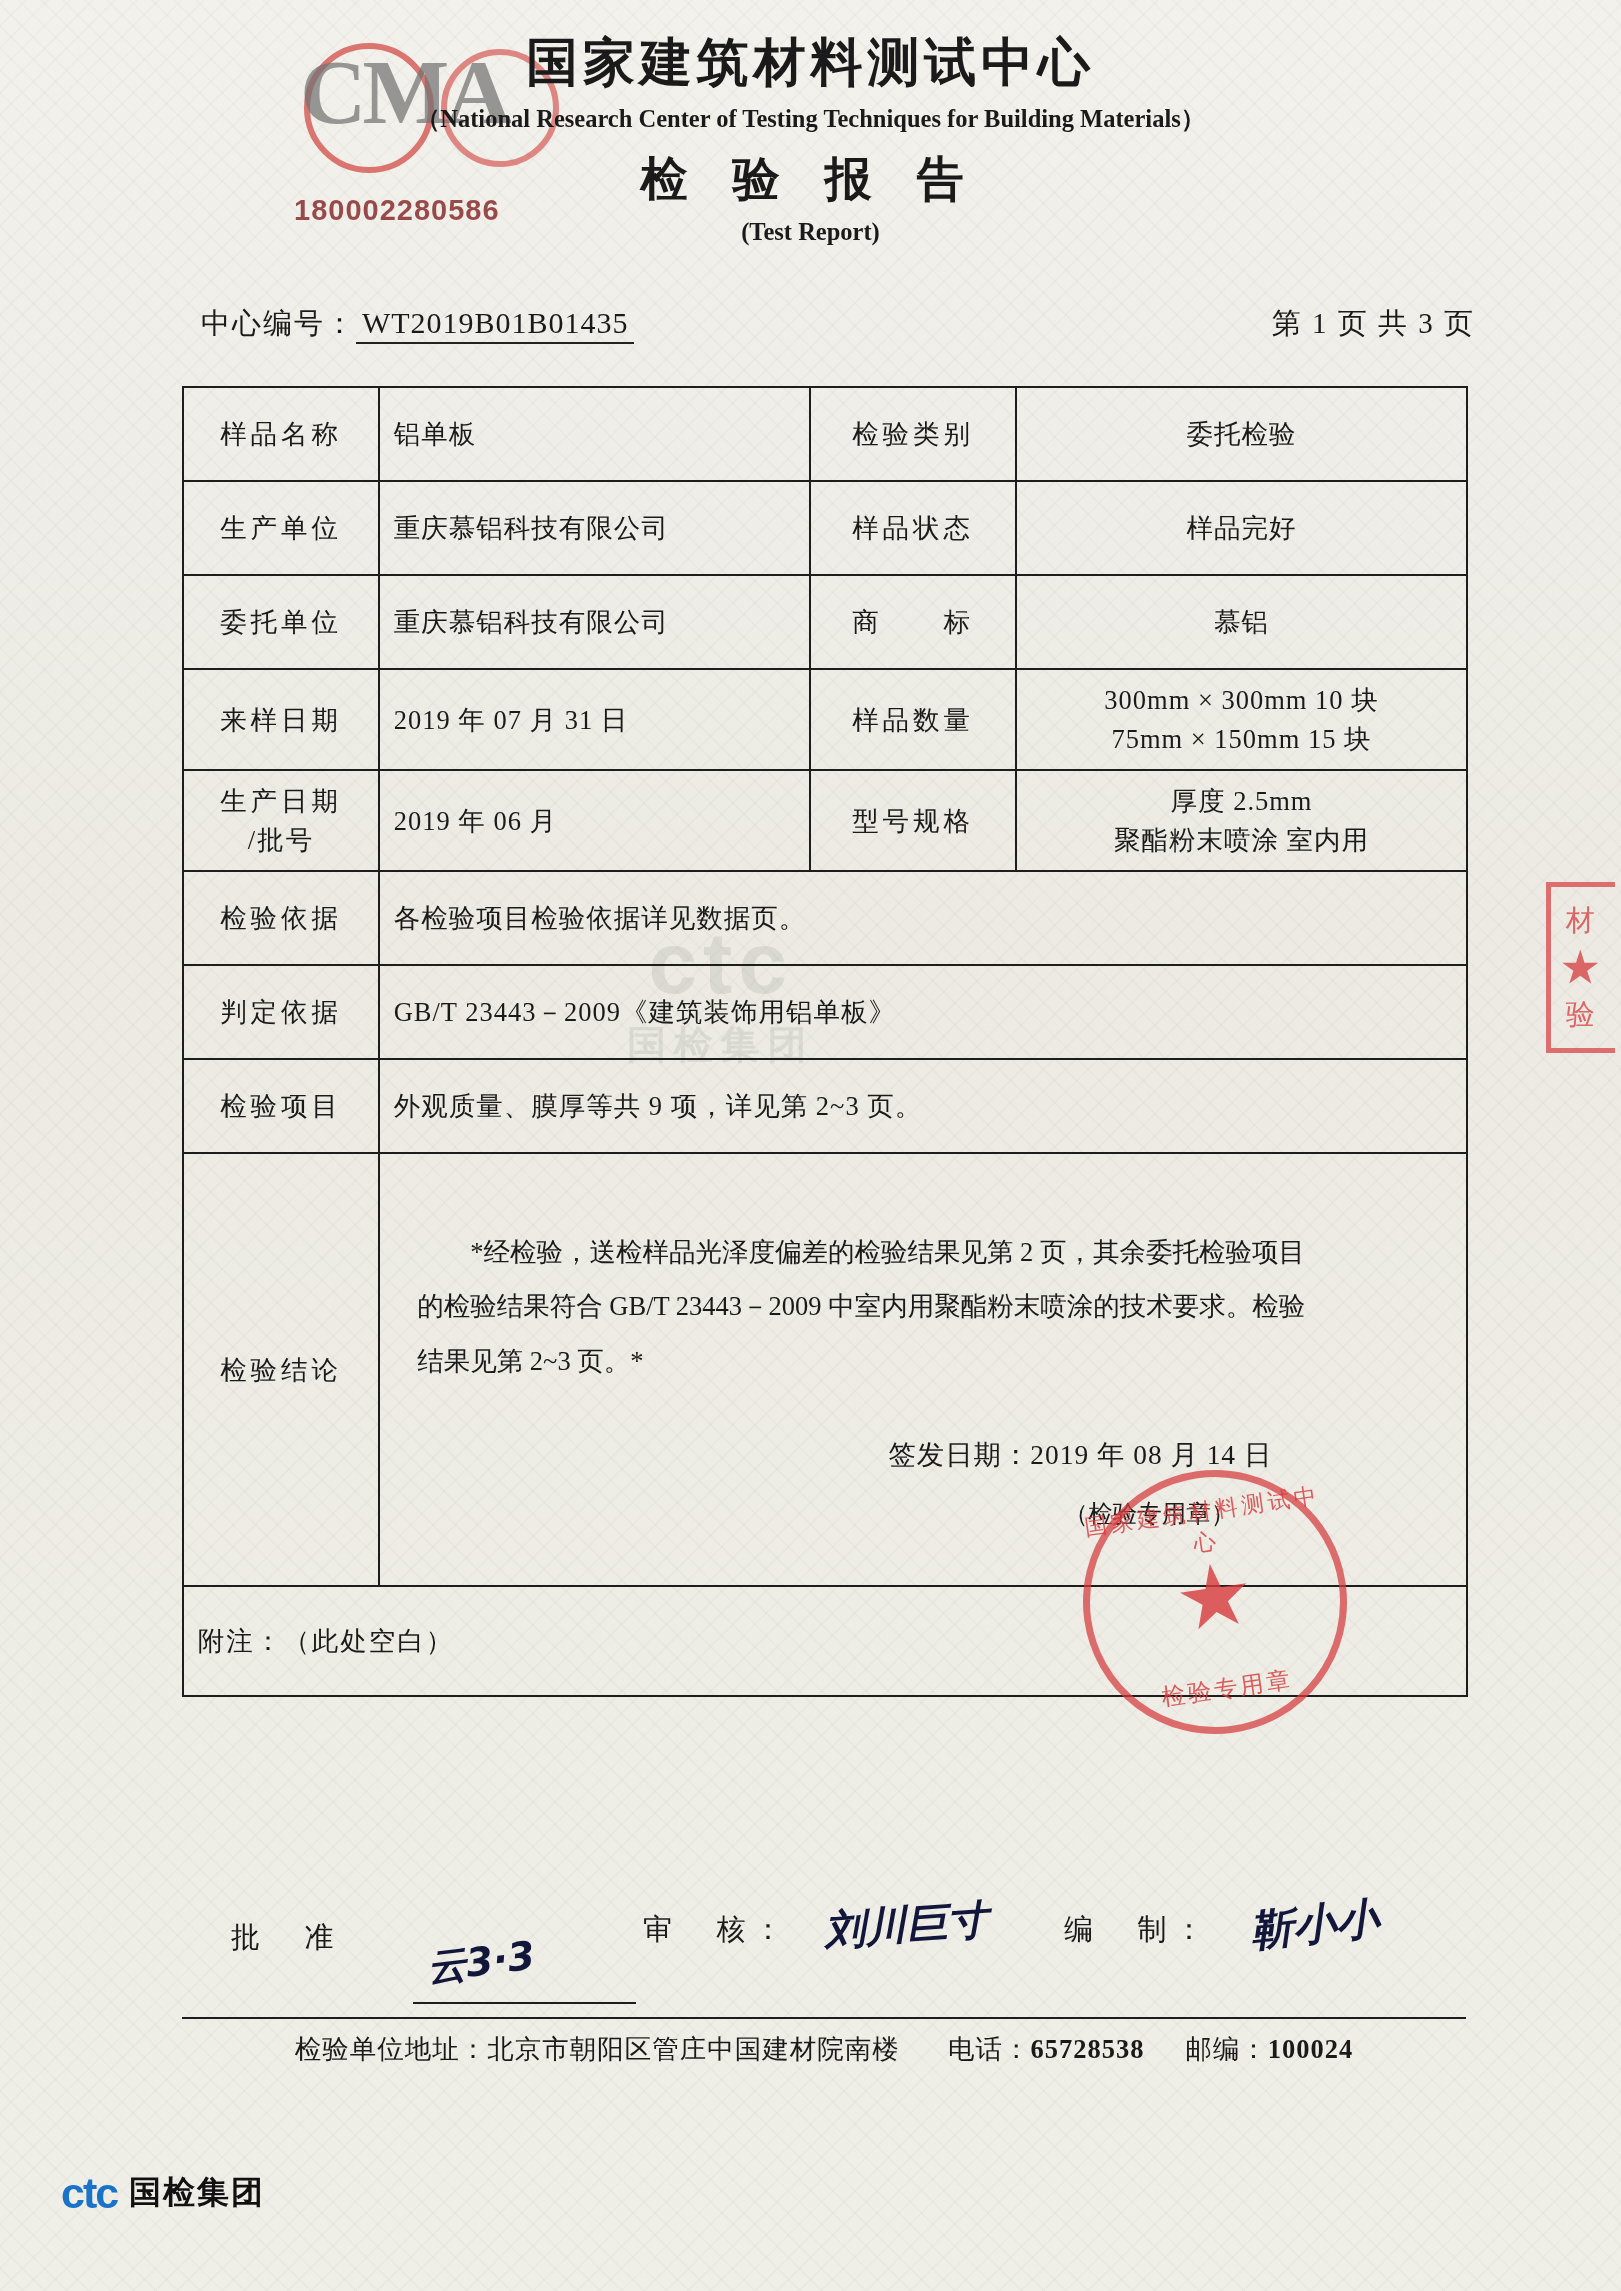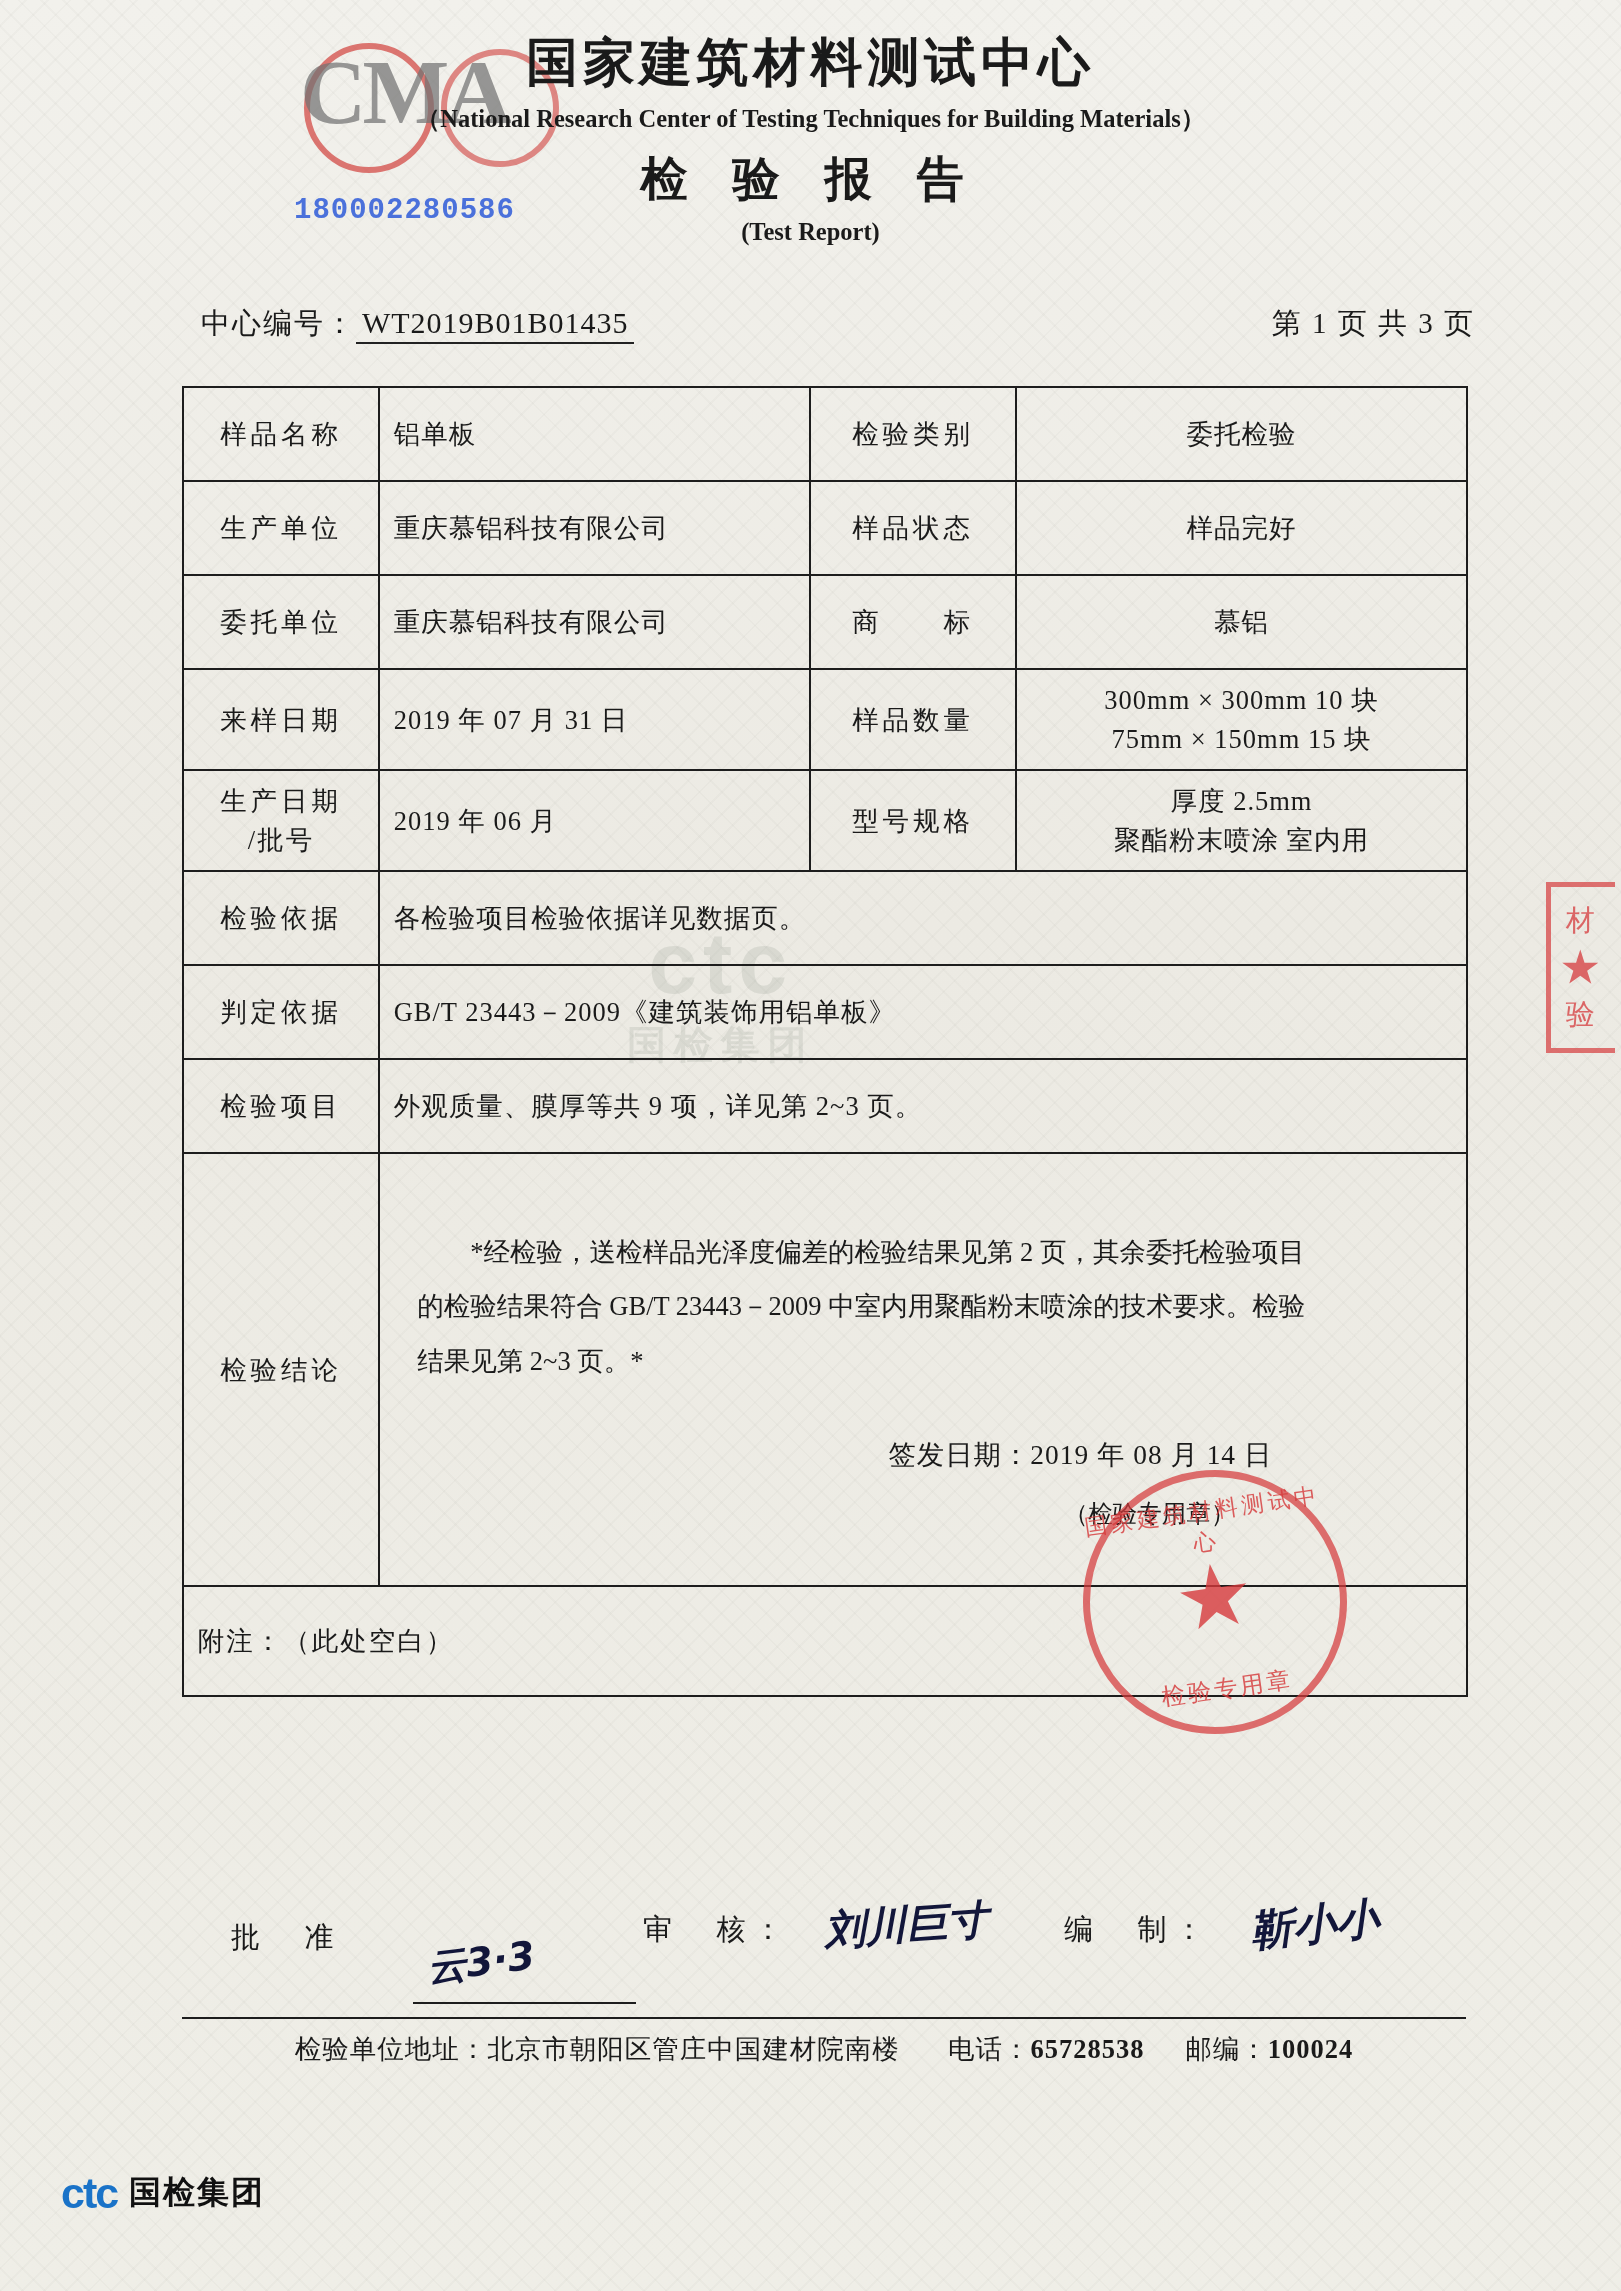--- a/index.html
+++ b/index.html
@@ -101,24 +101,24 @@
     height: 106px;
     border: 6.9px solid rgba(209,64,60,0.60);
     border-radius: 50%;
   }
   .cma-num {
     position: absolute;
     left: 0px;
     top: 165px;
     font-size: 29px;
     font-weight: bold;
-    color: #1d4ed8;
+    color: #7f1d1d;
     opacity: 0.78;
     letter-spacing: 1px;
-    font-family: Liberation Mono, monospace;
+    font-family: Liberation Sans, sans-serif;
   }
 
   
   .numline {
     position: absolute;
     left: 201px;
     top: 304px;
     width: 1274px;
     display: flex;
     align-items: baseline;

